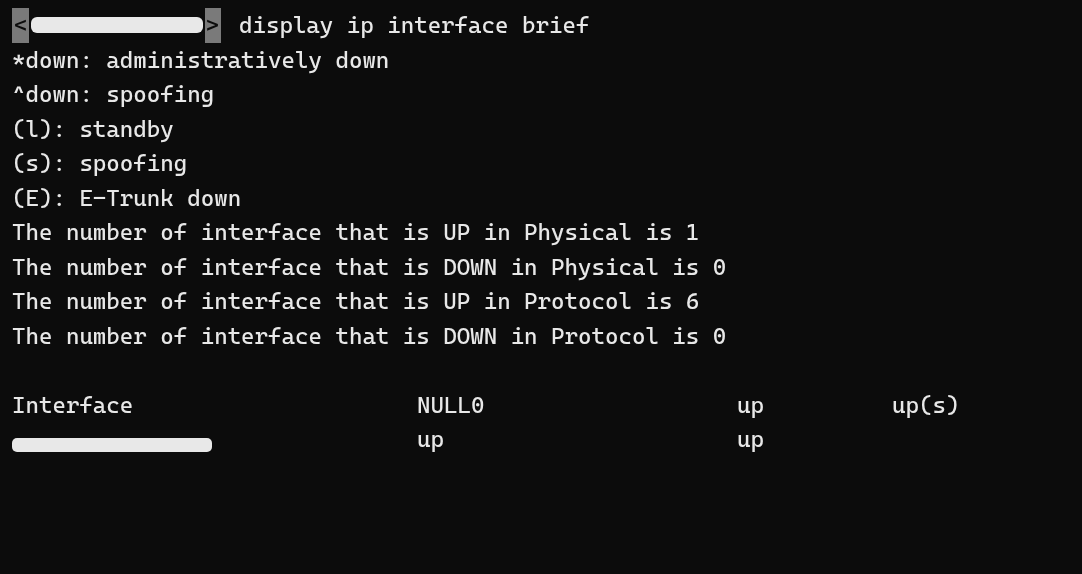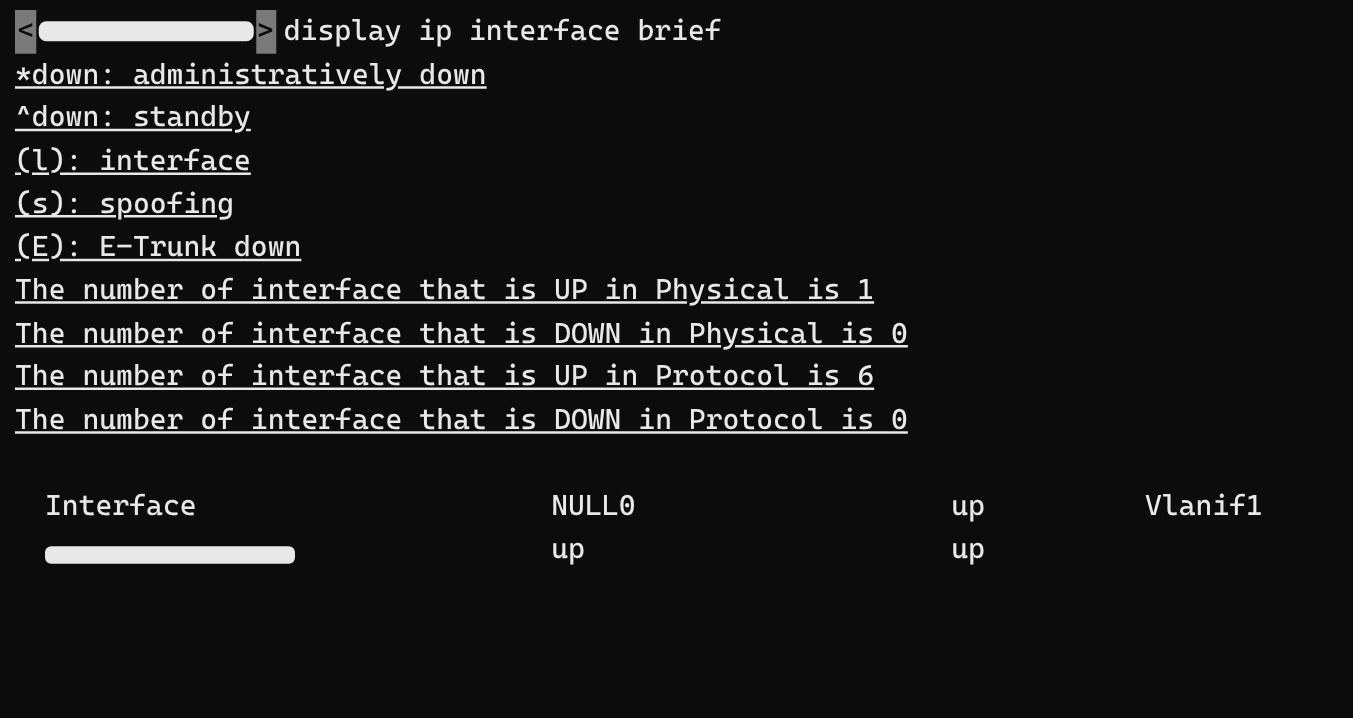--- a/index.html
+++ b/index.html
@@ -35,36 +35,34 @@
       border-radius: 6px;
       vertical-align: middle;
       margin: 0 2px;
     }
     .prompt-suffix {
       background: #7a7a7a;
       color: #0c0c0c;
       padding: 0 2px 0 0;
     }
     .command {
-      margin-left: 6px;
+      margin-left: 18px;
     }
     .output-line {
       white-space: pre;
-      text-decoration: underline;
     }
     .blank-line {
       height: 1.5em;
     }
     .table {
       display: grid;
       grid-template-columns: 405px 320px 155px auto;
     }
     .table-cell {
       white-space: pre;
-      margin-left: 24px;
     }
     .redacted-ip {
       display: inline-block;
       background: #e8e8e8;
       width: 200px;
       height: 14px;
       border-radius: 5px;
       vertical-align: middle;
       margin-top: 8px;
     }
@@ -73,35 +71,35 @@
 <body>
 
 <div class="prompt-line">
   <span class="prompt-prefix">&lt;</span>
   <span class="redacted-host"></span>
   <span class="prompt-suffix">&gt;</span>
   <span class="command">display ip interface brief</span>
 </div>
 
 <div class="output-line">*down: administratively down</div>
-<div class="output-line">^down: standby</div>
-<div class="output-line">(l): interface</div>
+<div class="output-line">^down: spoofing</div>
+<div class="output-line">(l): standby</div>
 <div class="output-line">(s): spoofing</div>
 <div class="output-line">(E): E-Trunk down</div>
 
 <div class="output-line">The number of interface that is UP in Physical is 1</div>
 <div class="output-line">The number of interface that is DOWN in Physical is 0</div>
 <div class="output-line">The number of interface that is UP in Protocol is 6</div>
 <div class="output-line">The number of interface that is DOWN in Protocol is 0</div>
 
 <div class="blank-line"></div>
 
 <div class="table">
   <div class="table-cell">Interface</div>
 
   <div class="table-cell">NULL0</div>
   <div class="table-cell">up</div>
+  <div class="table-cell">up(s)</div>
 
-  <div class="table-cell">Vlanif1</div>
   <div class="table-cell"><span class="redacted-ip"></span></div>
   <div class="table-cell">up</div>
   <div class="table-cell">up</div>
 </div>
 
 </body></html>

